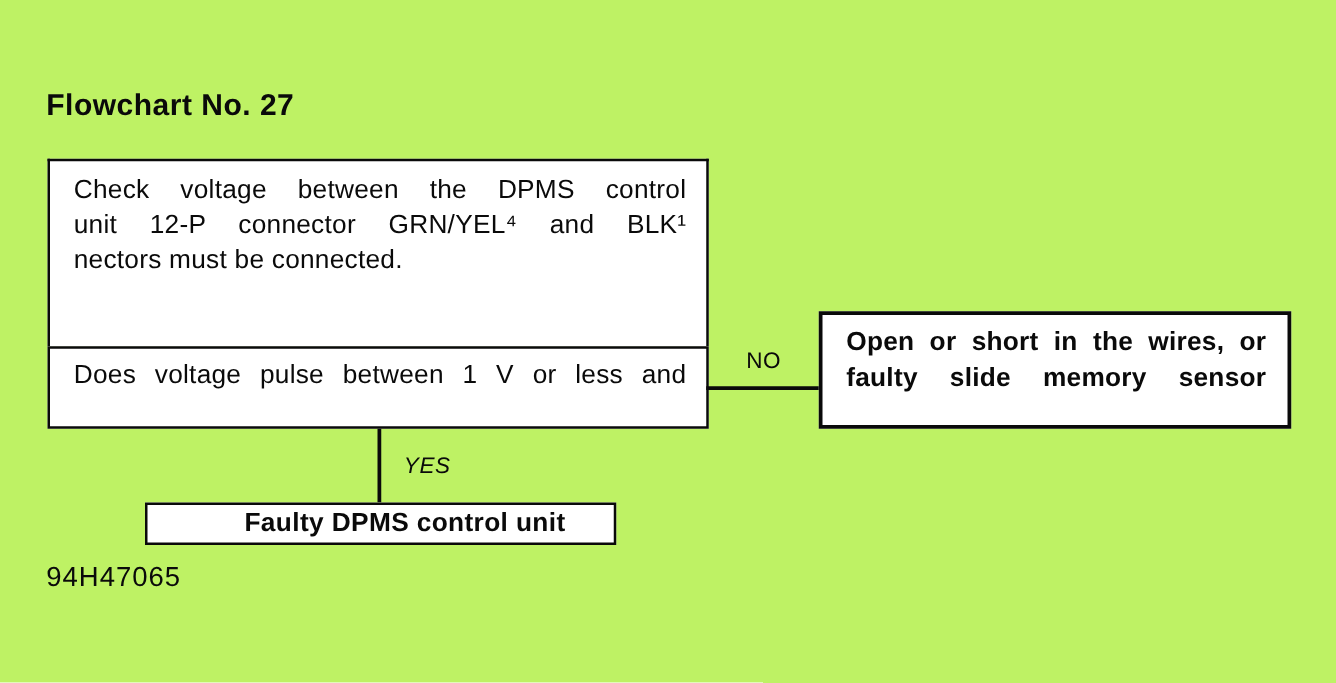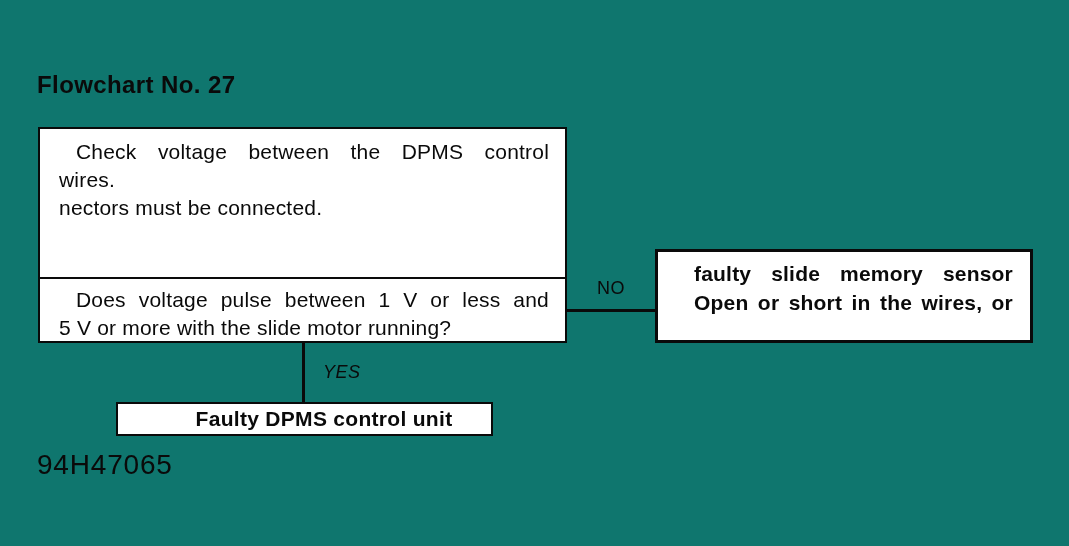--- a/index.html
+++ b/index.html
@@ -1,21 +1,21 @@
 <!DOCTYPE html>
 <html><head>
 <meta charset="utf-8">
 <style>
   * { margin: 0; padding: 0; box-sizing: border-box; }
   html, body { background: #ffffff; }
   .canvas {
     position: relative;
     width: 1069px;
     height: 546px;
-    background: #0f766e;
+    background: #bef264;
     color: #0a0a0a;
     font-family: "Liberation Sans", "DejaVu Sans", sans-serif;
     overflow: hidden;
   }
   .title {
     position: absolute;
     left: 37px;
     top: 71px;
     font-size: 24px;
     font-weight: bold;
@@ -26,21 +26,20 @@
     border: 2px solid #0a0a0a;
     background: #ffffff;
   }
   .box .txt-line {
     white-space: nowrap;
   }
   .just {
     text-align: justify;
     text-align-last: justify;
     white-space: normal !important;
-    margin-left: 17px;
   }
   .procedure-box {
     left: 38px;
     top: 127px;
     width: 529px;
     height: 150px;
     border-bottom: none;
     padding: 9px 16px 0 19px;
     font-size: 21px;
     line-height: 28px;
@@ -109,48 +108,47 @@
   }
   .yes-label {
     left: 323px;
     top: 362px;
     font-style: italic;
   }
   .figure-code {
     position: absolute;
     left: 37px;
     top: 449px;
-    font-size: 28px;
+    font-size: 22px;
     letter-spacing: 0.8px;
   }
 </style>
 </head>
 <body>
 
 <div class="canvas">
 
   <div class="title">Flowchart No. 27</div>
 
   <div class="box procedure-box">
     <div class="txt-line just">Check voltage between the DPMS control</div>
-    <div class="txt-line">wires.</div>
+    <div class="txt-line just">unit 12-P connector GRN/YEL⁴ and BLK¹</div>
     <div class="txt-line">nectors must be connected.</div>
   </div>
 
   <div class="box question-box">
     <div class="txt-line just">Does voltage pulse between 1 V or less and</div>
-    <div class="txt-line">5 V or more with the slide motor running?</div>
   </div>
 
   <div class="connector no-connector"></div>
   <div class="branch-label no-label">NO</div>
 
   <div class="box no-result-box">
+    <div class="txt-line just">Open or short in the wires, or</div>
     <div class="txt-line just">faulty slide memory sensor</div>
-    <div class="txt-line just">Open or short in the wires, or</div>
   </div>
 
   <div class="connector yes-connector"></div>
   <div class="branch-label yes-label">YES</div>
 
   <div class="box yes-result-box">
     <span>Faulty DPMS control unit</span>
   </div>
 
   <div class="figure-code">94H47065</div>

